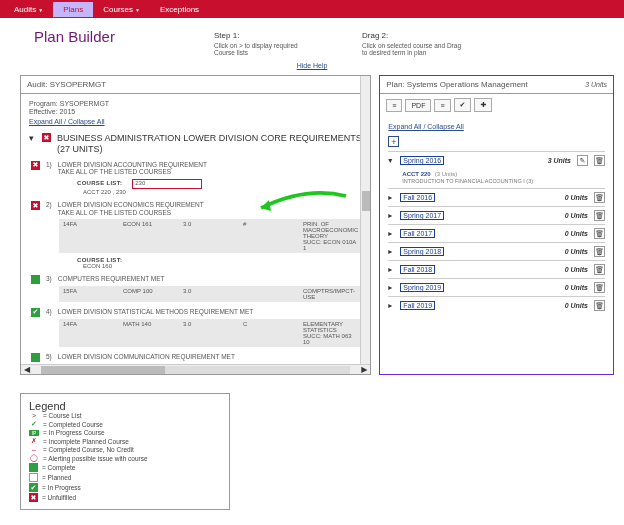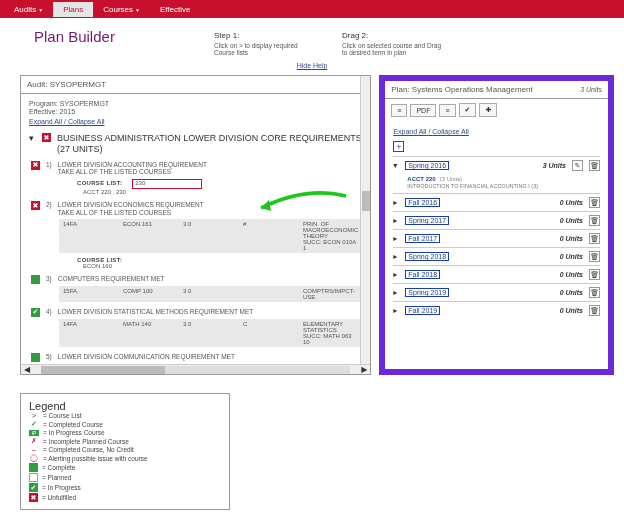--- a/index.html
+++ b/index.html
@@ -1,28 +1,28 @@
 <!DOCTYPE html>
 <html><head>
 <meta charset="utf-8">
 <style>
 *{box-sizing:border-box;margin:0;padding:0;font-family:Arial,sans-serif}
 body{font-size:8px;background:#fff;width:624px;color:#333}
 .topnav{background:#c8102e;color:#fff;height:18px;display:flex;align-items:center;padding:0 4px}
 .topnav .tab{padding:3px 10px;font-size:8px;cursor:pointer}
-.topnav .tab.active{background:#e5e5e5;color:#c8102e}
+.topnav .tab.active{background:#c4b5fd;color:#c8102e}
 .header{padding:10px 20px 4px 34px}
 .header h1{font-size:15px;font-weight:normal;color:#701a75;margin-bottom:6px}
-.steps{display:flex;gap:28px;margin-left:180px;margin-top:-20px}
+.steps{display:flex;gap:48px;margin-left:180px;margin-top:-20px}
 .steps .col{width:100px;font-size:6.5px;color:#555}
 .steps .col .title{font-size:8px;color:#333;margin-bottom:2px}
 .hidehelp{text-align:center;font-size:7px;color:#2a4b8d;text-decoration:underline;cursor:pointer;margin:2px 0 6px}
 .main{display:flex;gap:8px;padding:0 10px 10px 20px}
 .audit-panel{flex:1.45;border:1px solid #999;position:relative}
-.plan-panel{flex:1;border:6px solid #6d28d9}
+.plan-panel{flex:1;border:1px solid #6d28d9}
 .panel-head{border-bottom:1px solid #999;padding:4px 6px;font-size:8px;color:#555;display:flex;justify-content:space-between;align-items:center}
 .panel-head .right{font-style:italic;font-size:7px}
 .audit-body{padding:6px 8px 8px 8px;overflow:auto;height:270px;position:relative}
 .prog{font-size:7px;color:#555;margin-bottom:1px}
 .links{font-size:7px;color:#2a4b8d;text-decoration:underline;margin-top:3px;cursor:pointer}
 .req-header{display:flex;align-items:flex-start;gap:6px;margin-top:8px}
 .chev{font-size:9px;cursor:pointer;width:8px}
 .sq{width:9px;height:9px;display:inline-flex;align-items:center;justify-content:center;font-size:7px;color:#fff;flex-shrink:0}
 .sq.red{background:#c8102e}
 .sq.green{background:#2e9e3f}
@@ -67,21 +67,21 @@
 .legend .sym.red{color:#c8102e}
 .dropcaret{font-size:5px;margin-left:2px}
 </style>
 </head>
 <body>
 
 <div class="topnav">
   <span class="tab"><span>Audits</span><span class="dropcaret">▼</span></span>
   <span class="tab active">Plans</span>
   <span class="tab"><span>Courses</span><span class="dropcaret">▼</span></span>
-  <span class="tab">Effective</span>
+  <span class="tab">Exceptions</span>
 </div>
 
 <div class="header">
   <h1>Plan Builder</h1>
   <div class="steps">
     <div class="col">
         <div class="title">Step 1:</div>
         <div>Click on &gt; to display required Course lists</div>
       </div>
     <div class="col">

